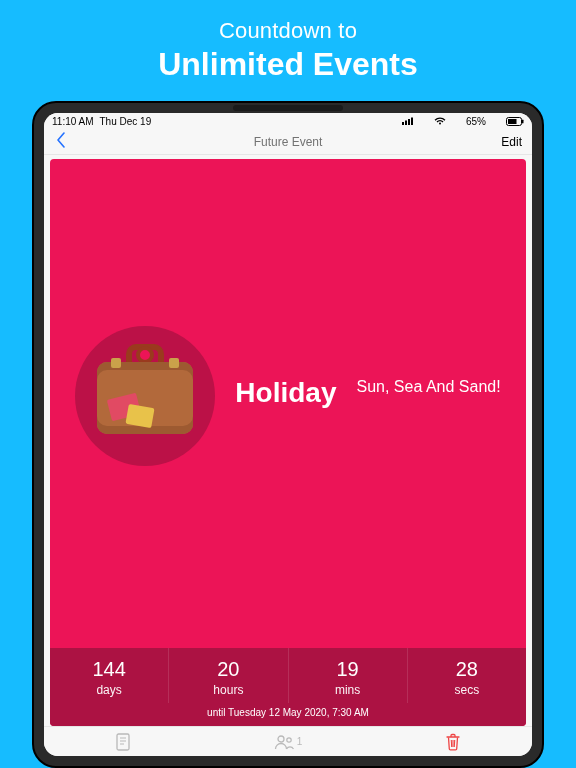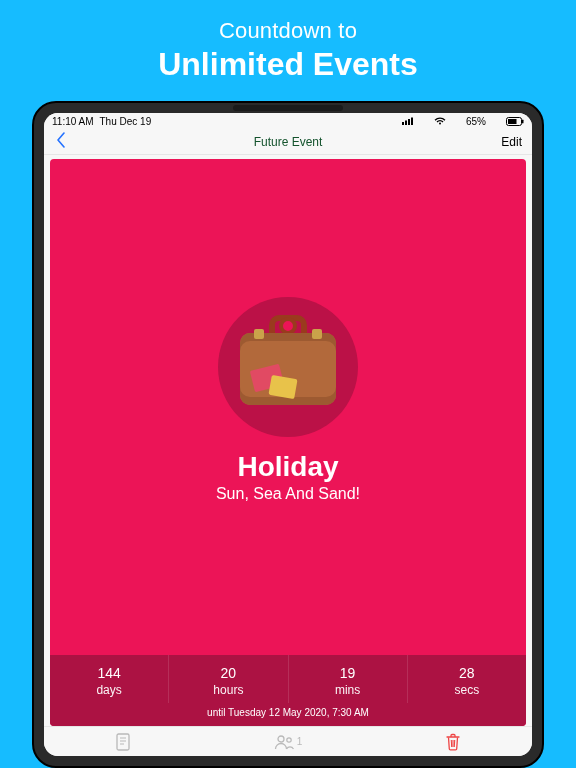--- a/index.html
+++ b/index.html
@@ -43,35 +43,35 @@
   .wifi, .battery, .signal { display: inline-block; }
   .wifi svg, .signal svg, .battery svg { display: block; }
 
   
   .navbar {
     height: 26px; background: #f7f7f7; border-bottom: 1px solid #e6e6e6;
     display: flex; align-items: center; justify-content: space-between; padding: 0 10px;
     font-size: 12px; color: #000;
   }
   .back { color: #2472ff; font-size: 16px; line-height: 1; padding: 0 2px; }
-  .nav-title { font-size: 12px; font-weight: 400; color: #14532d; position: absolute; left: 50%; transform: translateX(-50%); }
+  .nav-title { font-size: 12px; font-weight: 400; color: #737373; position: absolute; left: 50%; transform: translateX(-50%); }
   .nav-wrap { position: relative; width: 100%; height: 100%; display:flex; align-items:center; justify-content:space-between;}
   .edit { font-size: 12px; color: #000; }
 
   
   .card {
     margin: 4px 6px 0 6px;
     background: #ec1457;
     border-radius: 4px;
     flex: 1 1 auto;
     display: flex; flex-direction: column; align-items: center;
     position: relative;
     overflow: hidden;
   }
-  .hero { flex: 1 1 auto; display:flex; flex-direction:column; align-items:center; justify-content:center; width:100%; padding-bottom: 35px;}
+  .hero { flex: 1 1 auto; display:flex; flex-direction:row; align-items:center; justify-content:center; width:100%; padding-bottom: 35px; gap: 20px;}
   .icon-circle {
     width: 140px; height: 140px; border-radius: 50%;
     background: #bb1147;
     display: flex; align-items: center; justify-content: center;
     margin-top: 20px;
   }
   .event-title { color: #fff; font-size: 28px; font-weight: 600; margin-top: 14px; }
   .event-sub { color: #fff; font-size: 16px; font-weight: 400; margin-top: 2px; }
 
   
@@ -99,21 +99,21 @@
   .countdown {
     width: 100%; background: #ac1243;
     display: flex; flex-direction: column;
   }
   .units { display:flex; }
   .unit {
     flex:1; text-align:center; color:#fff; padding:10px 0 6px;
     border-right: 1px solid rgba(255,255,255,.12);
   }
   .unit:last-child { border-right:none; }
-  .unit .num { font-size: 14px; font-weight: 300; }
+  .unit .num { font-size: 20px; font-weight: 300; }
   .unit .lab { font-size: 12px; font-weight: 400; margin-top: 2px; opacity:.95;}
   .until { text-align:center; color:#fff; font-size:10px; padding: 4px 0 8px; }
 
   
   .tabbar {
     height: 30px; background:#f7f7f7; border-top:1px solid #e6e6e6;
     display:flex; align-items:center; justify-content:space-around;
     color:#b9b9b9;
   }
   .tab { display:flex; align-items:center; gap:3px; font-size:10px; }

